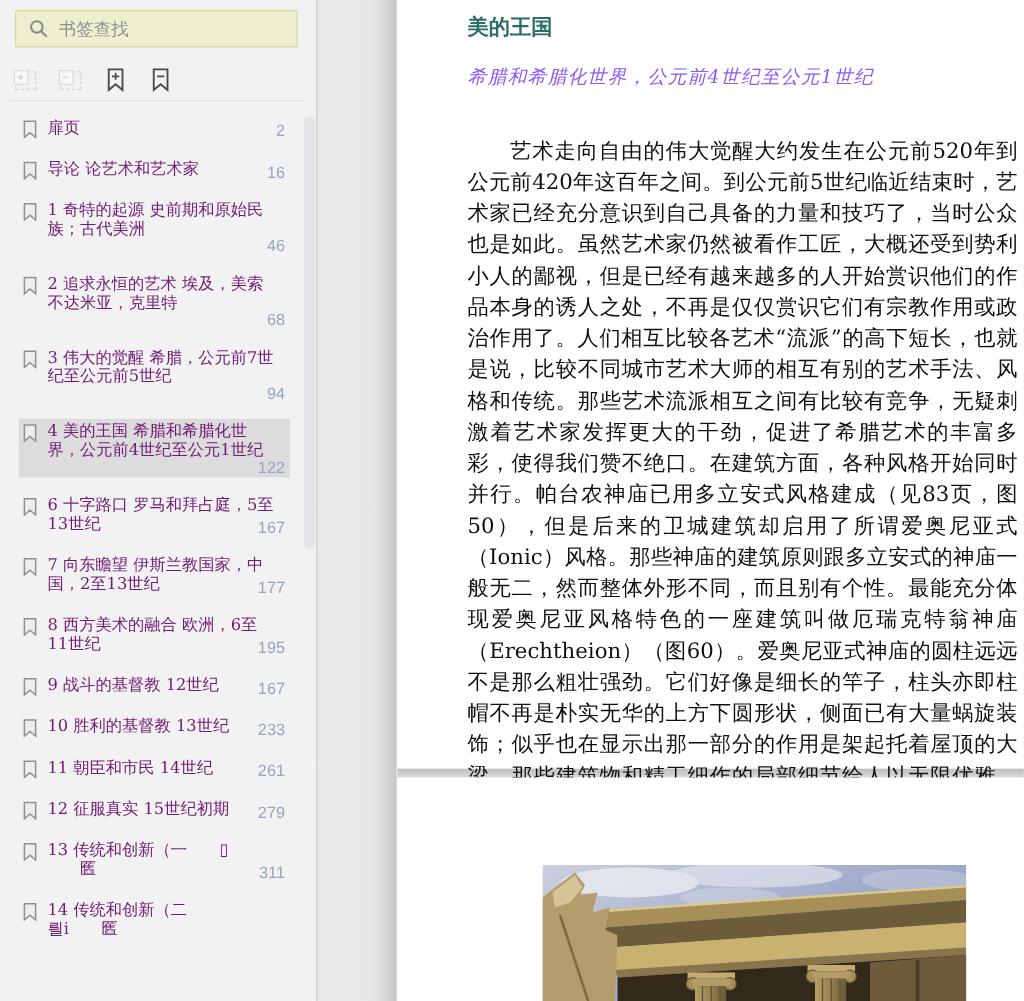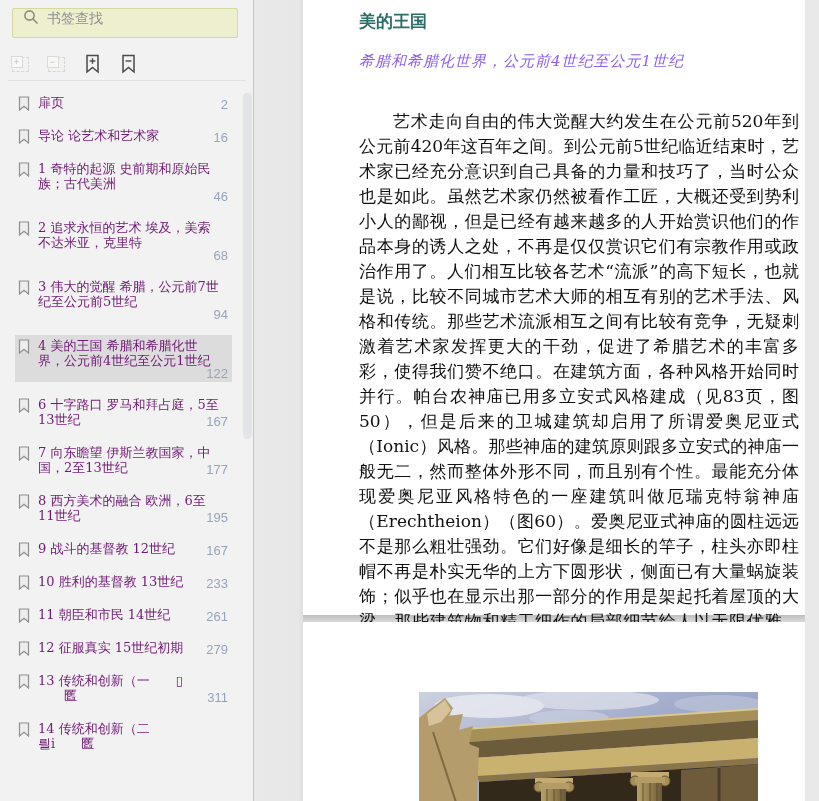--- a/index.html
+++ b/index.html
@@ -10,21 +10,21 @@
     -webkit-font-smoothing:antialiased;
   }
   
   .sidebar{
     position:absolute;left:0;top:0;width:254px;height:801px;
     background:#f2f2f2;border-right:1px solid #c6c6c6;box-sizing:border-box;
   }
   .search-box{
     position:absolute;left:12px;top:8px;width:226px;height:30px;
     background:#eeefcf;border:1px solid #d6d89f;border-radius:2px;
-    box-sizing:border-box;display:flex;align-items:flex-start;padding:0 6px;
+    box-sizing:border-box;display:flex;align-items:center;padding:0 6px;
   }
   .search-box svg{flex:0 0 auto;margin:0 6px 0 4px;}
   .search-box input{
     flex:1;border:none;background:transparent;outline:none;
     font-size:14px;color:#444;font-family:"Liberation Sans",sans-serif;min-width:0;
   }
   .search-box input::placeholder{color:#8f8f8f;opacity:1;}
   .toolbar{
     position:absolute;left:8px;top:48px;width:238px;height:32px;
     display:flex;align-items:center;gap:12px;
@@ -57,21 +57,21 @@
   .scroll-thumb{
     position:absolute;right:1px;top:93px;width:9px;height:346px;
     background:#e2e4e7;border-radius:5px;
   }
   
   .gutter{
     position:absolute;left:254px;top:0;width:63px;height:801px;
     background:linear-gradient(to right,#e9e9e9 0%,#e7e7e7 70%,#cbcbcb 98%,#c2c2c2 100%);
   }
   
-  .content{position:absolute;left:303px;top:0;width:502px;height:801px;}
+  .content{position:absolute;left:318px;top:0;width:502px;height:801px;}
   .page{background:#ffffff;width:502px;box-sizing:border-box;}
   .page1{height:615px;padding:10px 6px 0 56px;}
   .page-sep{height:7px;width:502px;background:linear-gradient(to bottom,#bfbfbf,#d9d9d9);}
   .page2{height:179px;position:relative;overflow:hidden;}
   .chapter-title{
     margin:0;font-size:17px;font-weight:bold;color:#2d6e66;
     font-family:"Liberation Sans",sans-serif;
   }
   .chapter-subtitle{
     margin:19px 0 0 0;font-size:15px;font-weight:normal;font-style:italic;

